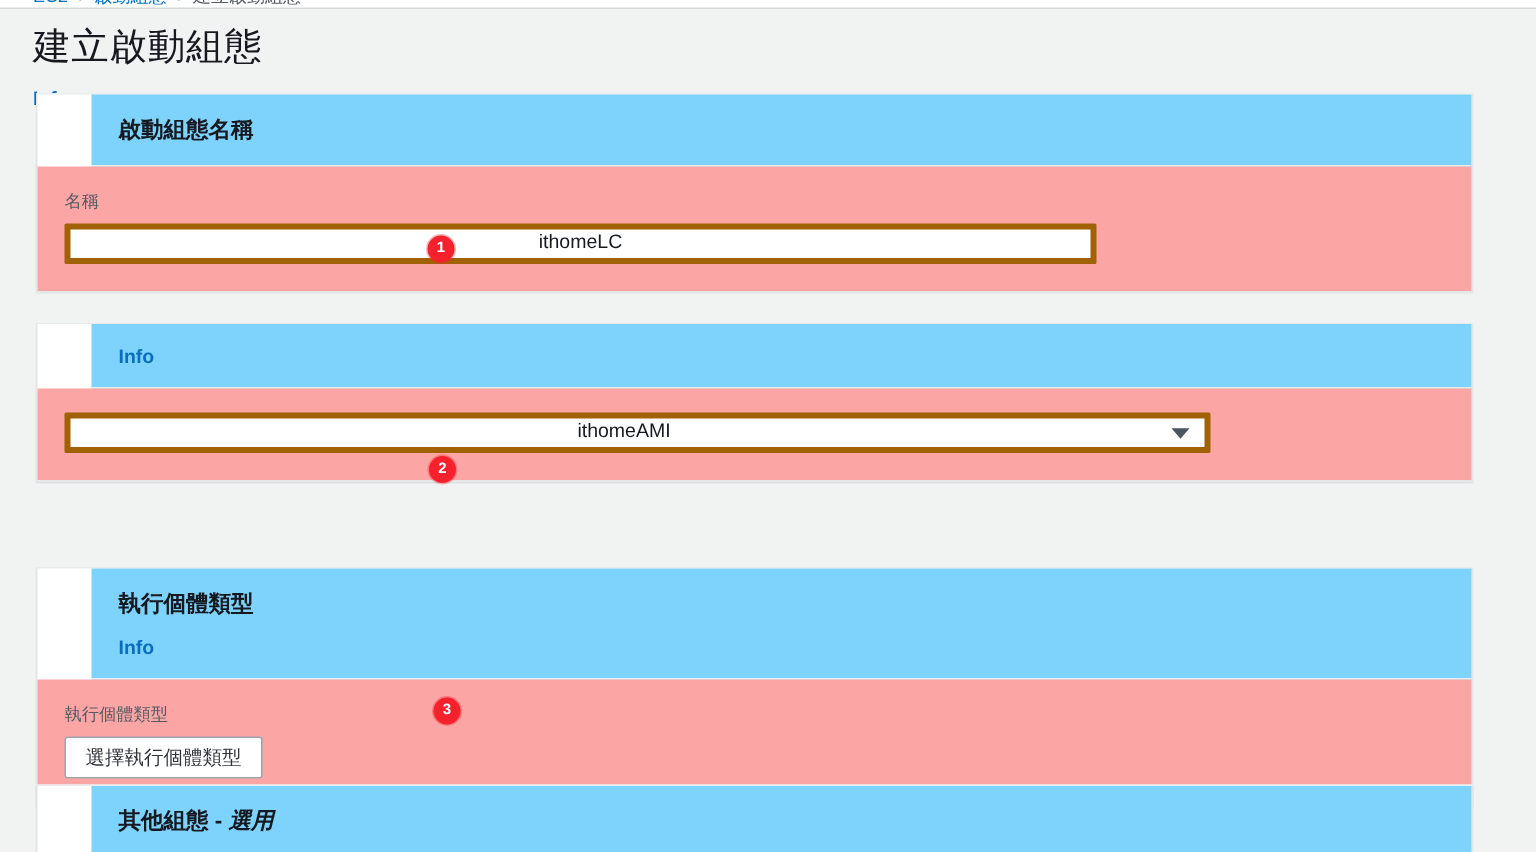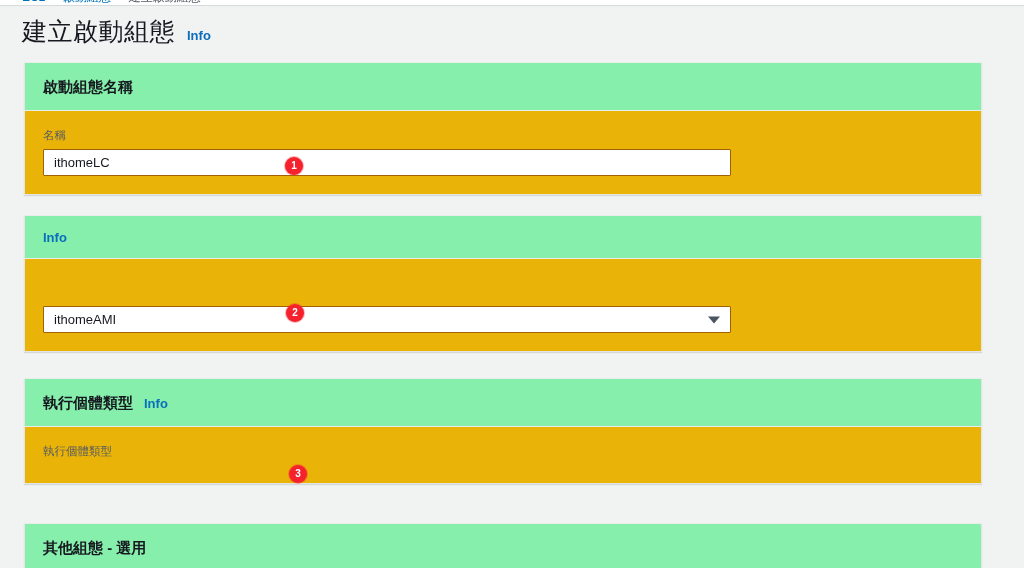--- a/index.html
+++ b/index.html
@@ -1,15 +1,15 @@
 <!DOCTYPE html>
 <html><head>
 <meta charset="utf-8">
 <style>
-  * { box-sizing: border-box; }
+  * { box-sizing: border-box; flex-direction: column; }
   html, body {
     margin: 0;
     padding: 0;
     width: 1024px;
     height: 568px;
     overflow: hidden;
     background: #f1f3f3;
     font-family: "Liberation Sans", "DejaVu Sans", sans-serif;
     color: #16191f;
   }
@@ -64,69 +64,71 @@
   .card {
     position: absolute;
     left: 24px;
     width: 958px;
     background: #ffffff;
     border: 1px solid #e4e6e6;
     border-top: 1px solid #eaeded;
     box-shadow: 0 1px 1px 0 rgba(0,28,36,.12);
   }
   .card-header {
-    background: #86efac;
+    background: #7dd3fc;
     border-bottom: 1px solid #eaeded;
     padding: 14px 18px 13px 18px;
     display: flex;
     align-items: baseline;
     gap: 11px;
+    margin-left: 36px;
   }
   .card-title {
     font-size: 15px;
     font-weight: bold;
     color: #16191f;
     line-height: 20px;
   }
   .card-title .optional {
+    font-style: italic;
     font-weight: bold;
   }
   .card-body {
     padding: 16px 18px 18px 18px;
-    background: #eab308;
+    background: #fca5a5;
   }
 
   .field-label {
     font-size: 11.5px;
     color: #545b64;
     line-height: 16px;
     margin-bottom: 6px;
     display: block;
   }
 
   .field-row {
     display: flex;
     align-items: flex-start;
     gap: 16px;
   }
 
   .text-input {
     position: relative;
     height: 27px;
-    border: 1px solid #a16207;
+    border: 4px solid #a16207;
     background: #ffffff;
     border-radius: 1px;
     display: flex;
     align-items: center;
     padding: 0 10px;
     font-size: 13px;
     color: #16191f;
   }
   .w-name   { width: 688px; }
-  .w-ami    { width: 688px; padding-right: 28px; margin-top: 31px; }
+  .w-ami    { width: 764px; padding-right: 28px; }
   .w-type   { width: 300px; }
 
   .select-arrow {
     position: absolute;
     right: 10px;
     top: 50%;
     transform: translateY(-50%);
     width: 0; height: 0;
     border-left: 6px solid transparent;
     border-right: 6px solid transparent;
@@ -215,20 +217,21 @@
 </div>
 
 <div class="card" id="card-type">
   <div class="card-header">
     <span class="card-title">執行個體類型</span>
     <a class="info-link" href="#">Info</a>
   </div>
   <div class="card-body">
     <label class="field-label">執行個體類型</label>
     <div class="field-row">
+      <button class="btn-outline">選擇執行個體類型</button>
     </div>
   </div>
 </div>
 
 <div class="card" id="card-other">
   <div class="card-header">
     <span class="card-title"><span>其他組態 - </span><span class="optional">選用</span></span>
   </div>
 </div>
 

